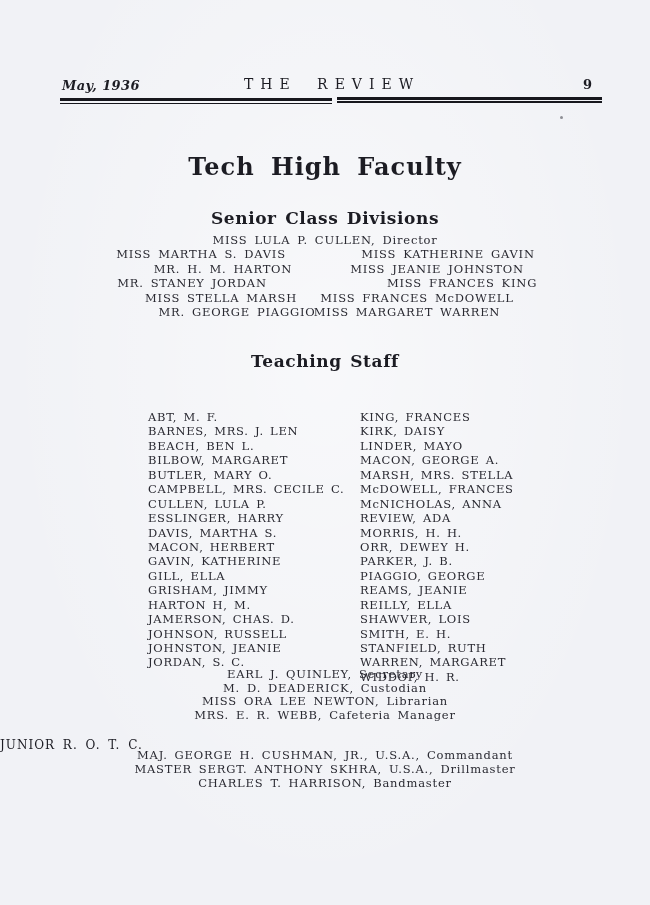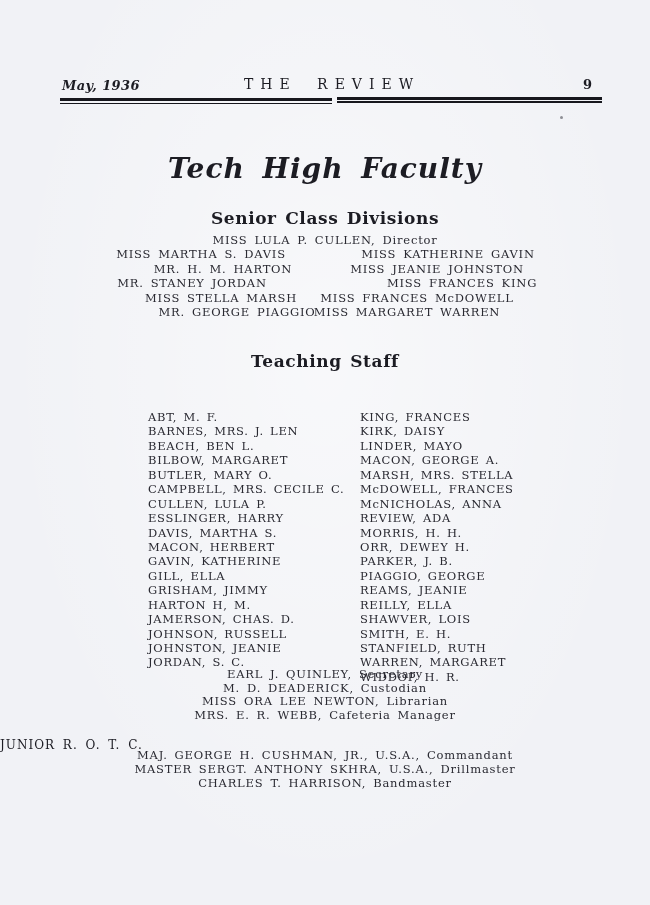--- a/index.html
+++ b/index.html
@@ -55,21 +55,21 @@
   .speck {
     position: absolute; left: 560px; top: 116px;
     width: 3px; height: 3px; border-radius: 50%;
     background: rgba(60,60,70,0.55);
   }
 
   
   .main-title {
     position: absolute; top: 152px; left: 0; right: 0;
     text-align: center;
-    font-size: 28px; font-weight: bold; font-style: italic;
+    font-size: 24px; font-weight: bold; 
     letter-spacing: 1px; word-spacing: 7px;
     color: var(--ink_dark);
   }
   .sec-heading {
     position: absolute; left: 0; right: 0;
     text-align: center;
     font-size: 17px; font-weight: bold;
     letter-spacing: 0.6px; word-spacing: 2px;
     color: var(--ink_dark);
   }

